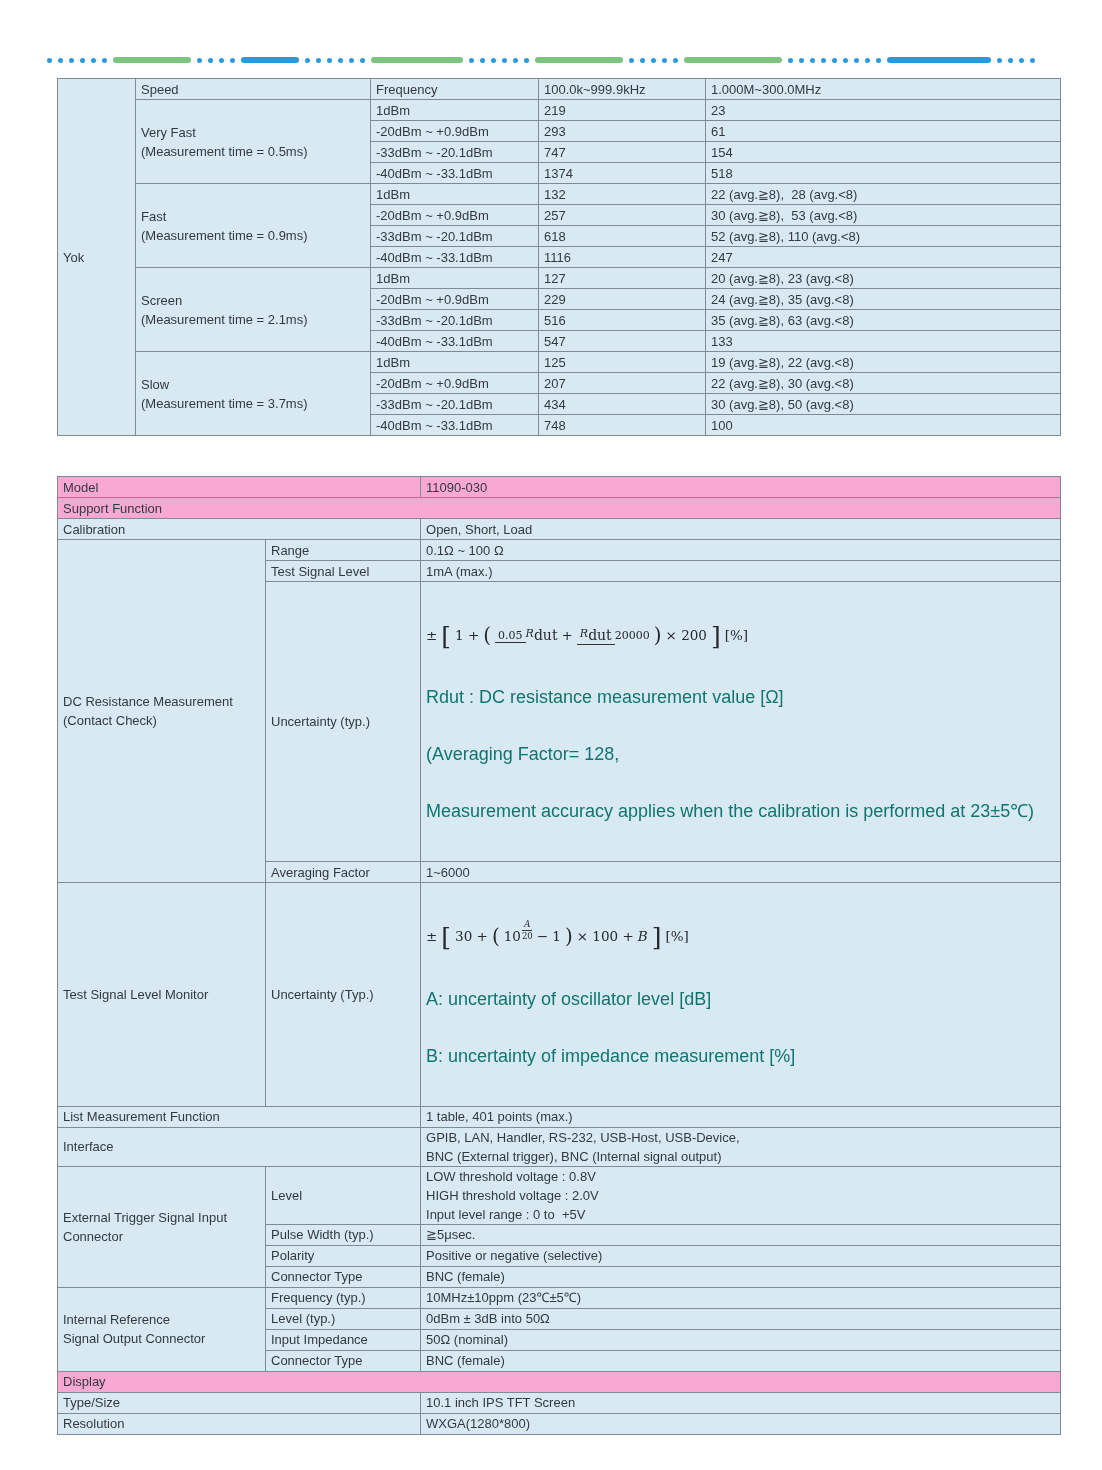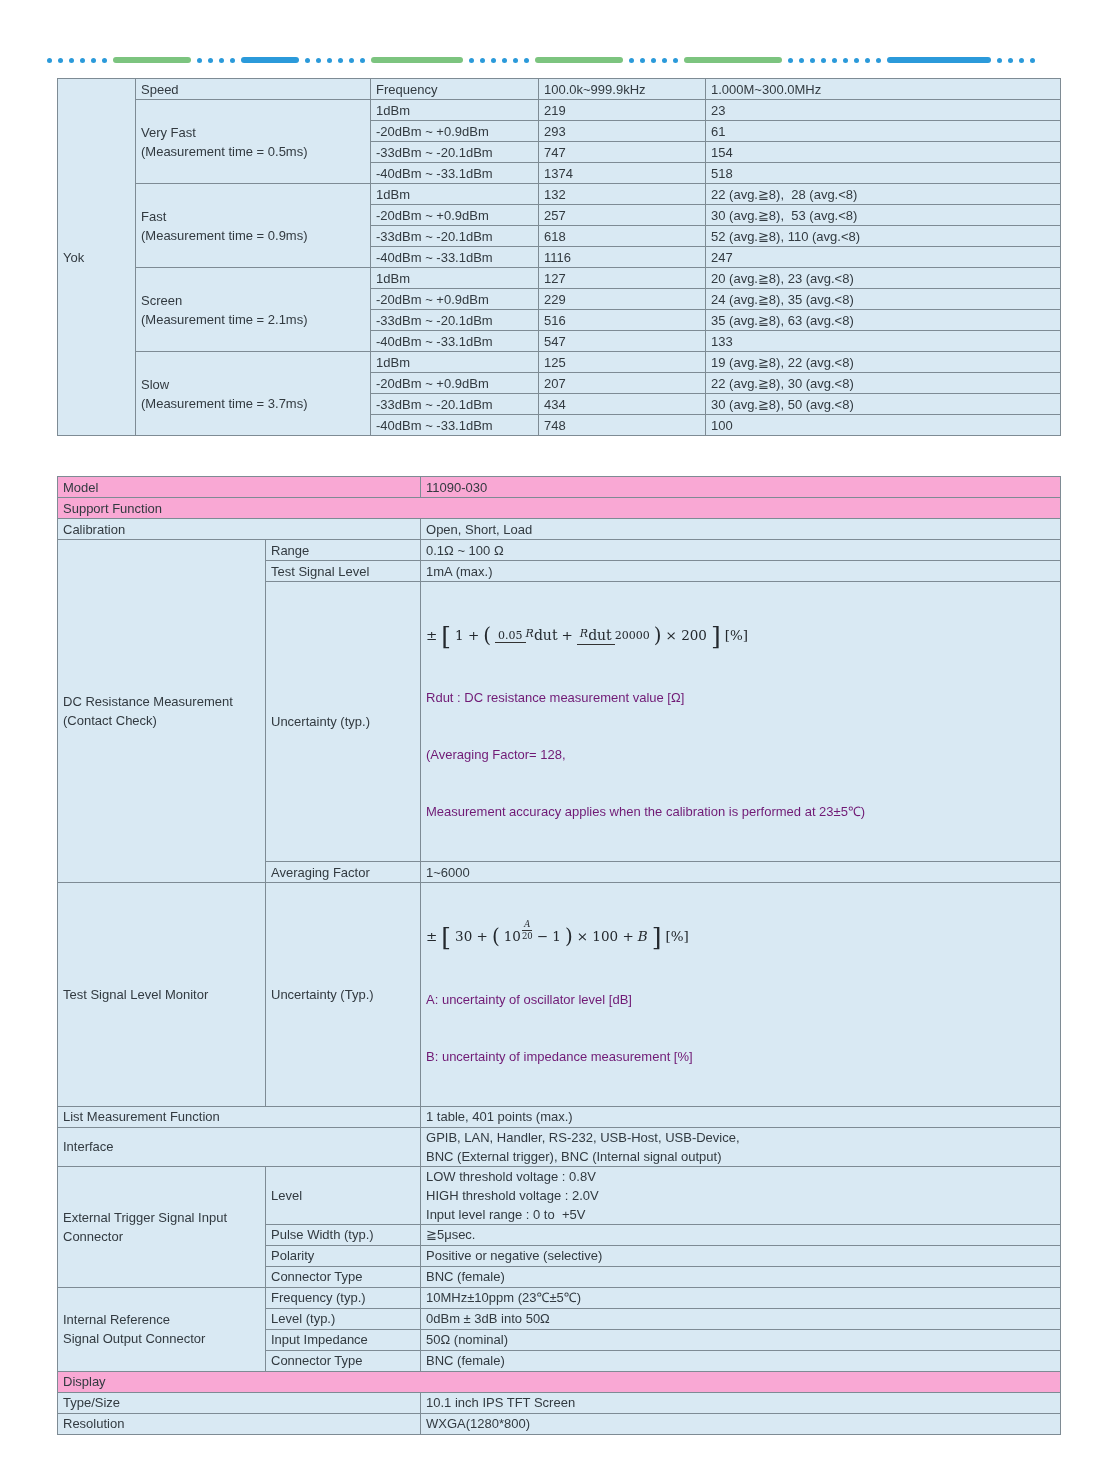--- a/index.html
+++ b/index.html
@@ -40,21 +40,21 @@
   }
   .formula i{font-style:italic;}
   .bk{font-size:25px;font-weight:400;line-height:0.85;font-family:"DejaVu Serif",serif;}
   .bk.paren{font-size:20px;}
   .frac{display:inline-flex;flex-direction:row;align-items:center;font-size:11px;line-height:1.2;}
   .frac .num{border-bottom:1px solid #333;padding:0 3px;}
   .frac sub{font-size:14px;vertical-align:sub;}
   .expwrap{display:inline-flex;align-items:flex-start;}
   .expfrac{display:inline-flex;flex-direction:column;align-items:center;font-size:8.5px;line-height:1.25;margin-top:-8px;margin-left:1px;}
   .expfrac .num{border-bottom:1px solid #333;padding:0 2px;}
-  .note{font-family:"Liberation Sans",sans-serif;font-size:13px;line-height:19px;color:#701a75;}
+  .note{font-family:"Liberation Sans",sans-serif;font-size:18px;line-height:19px;color:#0f766e;}
 </style>
 </head>
 <body>
 
 <div class="page">
 
 
   <div class="divider" id="divider">
       <span class="dot" style="background: rgb(43, 154, 218);"></span>
       <span class="dot" style="background: rgb(43, 154, 218);"></span>

